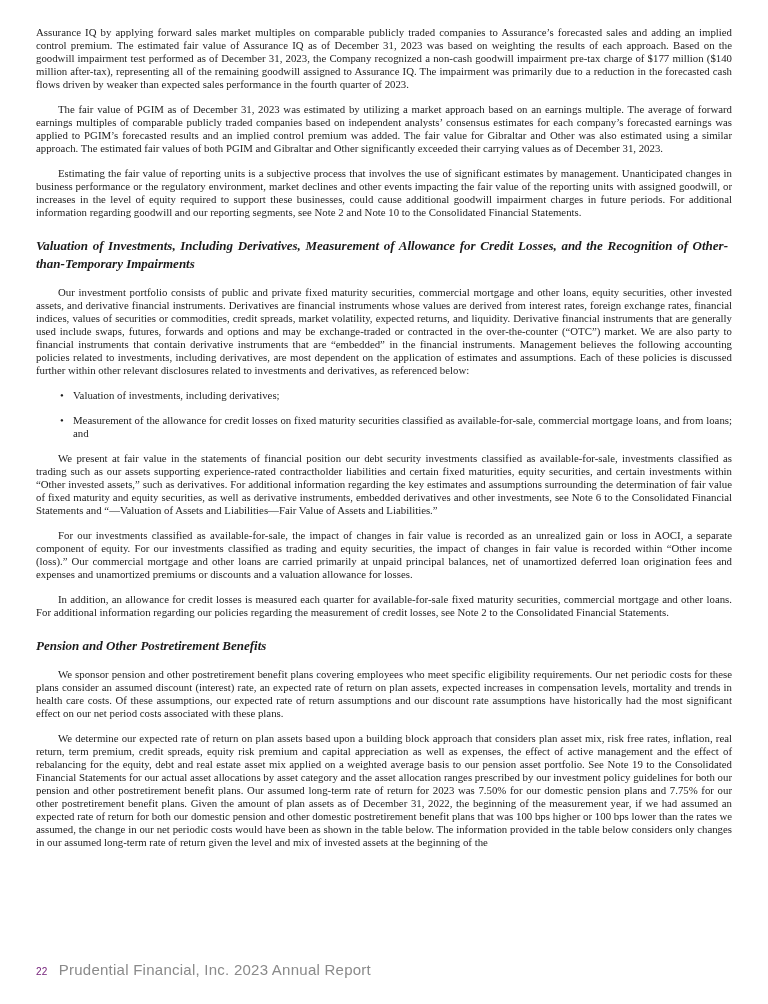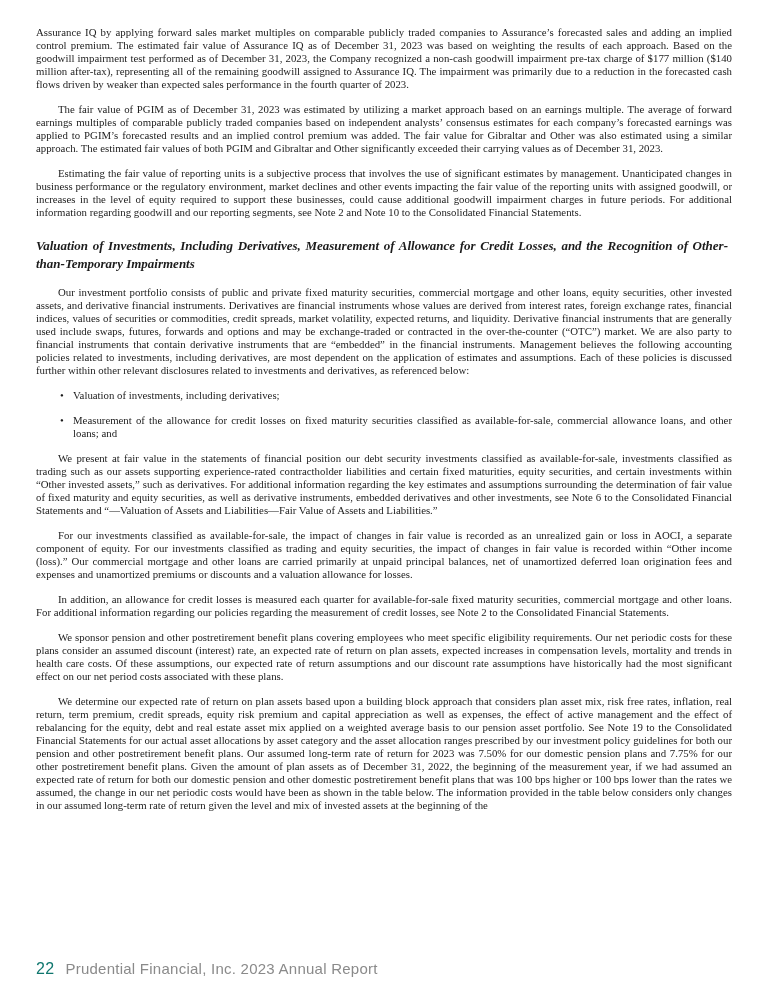--- a/index.html
+++ b/index.html
@@ -58,22 +58,22 @@
     top: 0;
   }
   .page-footer {
     margin-top: auto;
     padding: 0 0 26px 0;
     display: flex;
     align-items: baseline;
     font-family: "Liberation Sans", "DejaVu Sans", sans-serif;
   }
   .page-number {
-    font-size: 16px;
-    color: #0f766e;
+    font-size: 10px;
+    color: #701a75;
     letter-spacing: 0.3px;
   }
   .report-title {
     font-size: 15px;
     color: #8a8a8a;
     margin-left: 11px;
     letter-spacing: 0.25px;
   }
 </style>
 </head>
@@ -87,30 +87,31 @@
     <p class="para">The fair value of PGIM as of December 31, 2023 was estimated by utilizing a market approach based on an earnings multiple. The average of forward earnings multiples of comparable publicly traded companies based on independent analysts’ consensus estimates for each company’s forecasted earnings was applied to PGIM’s forecasted results and an implied control premium was added. The fair value for Gibraltar and Other was also estimated using a similar approach. The estimated fair values of both PGIM and Gibraltar and Other significantly exceeded their carrying values as of December 31, 2023.</p>
 
     <p class="para">Estimating the fair value of reporting units is a subjective process that involves the use of significant estimates by management. Unanticipated changes in business performance or the regulatory environment, market declines and other events impacting the fair value of the reporting units with assigned goodwill, or increases in the level of equity required to support these businesses, could cause additional goodwill impairment charges in future periods. For additional information regarding goodwill and our reporting segments, see Note 2 and Note 10 to the Consolidated Financial Statements.</p>
 
     <h2 class="section-heading">Valuation of Investments, Including Derivatives, Measurement of Allowance for Credit Losses, and the Recognition of Other-than-Temporary Impairments</h2>
 
     <p class="para">Our investment portfolio consists of public and private fixed maturity securities, commercial mortgage and other loans, equity securities, other invested assets, and derivative financial instruments. Derivatives are financial instruments whose values are derived from interest rates, foreign exchange rates, financial indices, values of securities or commodities, credit spreads, market volatility, expected returns, and liquidity. Derivative financial instruments that are generally used include swaps, futures, forwards and options and may be exchange-traded or contracted in the over-the-counter (“OTC”) market. We are also party to financial instruments that contain derivative instruments that are “embedded” in the financial instruments. Management believes the following accounting policies related to investments, including derivatives, are most dependent on the application of estimates and assumptions. Each of these policies is discussed further within other relevant disclosures related to investments and derivatives, as referenced below:</p>
 
     <ul class="bullets">
       <li>Valuation of investments, including derivatives;</li>
-      <li>Measurement of the allowance for credit losses on fixed maturity securities classified as available-for-sale, commercial allowance loans, and other loans; and</li>
+      <li>Measurement of the allowance for credit losses on fixed maturity securities classified as available-for-sale, commercial mortgage loans, and from loans; and</li>
     </ul>
 
     <p class="para">We present at fair value in the statements of financial position our debt security investments classified as available-for-sale, investments classified as trading such as our assets supporting experience-rated contractholder liabilities and certain fixed maturities, equity securities, and certain investments within “Other invested assets,” such as derivatives. For additional information regarding the key estimates and assumptions surrounding the determination of fair value of fixed maturity and equity securities, as well as derivative instruments, embedded derivatives and other investments, see Note 6 to the Consolidated Financial Statements and “—Valuation of Assets and Liabilities—Fair Value of Assets and Liabilities.”</p>
 
     <p class="para">For our investments classified as available-for-sale, the impact of changes in fair value is recorded as an unrealized gain or loss in AOCI, a separate component of equity. For our investments classified as trading and equity securities, the impact of changes in fair value is recorded within “Other income (loss).” Our commercial mortgage and other loans are carried primarily at unpaid principal balances, net of unamortized deferred loan origination fees and expenses and unamortized premiums or discounts and a valuation allowance for losses.</p>
 
     <p class="para">In addition, an allowance for credit losses is measured each quarter for available-for-sale fixed maturity securities, commercial mortgage and other loans. For additional information regarding our policies regarding the measurement of credit losses, see Note 2 to the Consolidated Financial Statements.</p>
 
 
+    <h2 class="section-heading">Pension and Other Postretirement Benefits</h2>
 
     <p class="para">We sponsor pension and other postretirement benefit plans covering employees who meet specific eligibility requirements. Our net periodic costs for these plans consider an assumed discount (interest) rate, an expected rate of return on plan assets, expected increases in compensation levels, mortality and trends in health care costs. Of these assumptions, our expected rate of return assumptions and our discount rate assumptions have historically had the most significant effect on our net period costs associated with these plans.</p>
 
     <p class="para">We determine our expected rate of return on plan assets based upon a building block approach that considers plan asset mix, risk free rates, inflation, real return, term premium, credit spreads, equity risk premium and capital appreciation as well as expenses, the effect of active management and the effect of rebalancing for the equity, debt and real estate asset mix applied on a weighted average basis to our pension asset portfolio. See Note 19 to the Consolidated Financial Statements for our actual asset allocations by asset category and the asset allocation ranges prescribed by our investment policy guidelines for both our pension and other postretirement benefit plans. Our assumed long-term rate of return for 2023 was 7.50% for our domestic pension plans and 7.75% for our other postretirement benefit plans. Given the amount of plan assets as of December 31, 2022, the beginning of the measurement year, if we had assumed an expected rate of return for both our domestic pension and other domestic postretirement benefit plans that was 100 bps higher or 100 bps lower than the rates we assumed, the change in our net periodic costs would have been as shown in the table below. The information provided in the table below considers only changes in our assumed long-term rate of return given the level and mix of invested assets at the beginning of the</p>
 
   </main>
 
   <footer class="page-footer">
     <span class="page-number">22</span>
     <span class="report-title">Prudential Financial, Inc. 2023 Annual Report</span>

